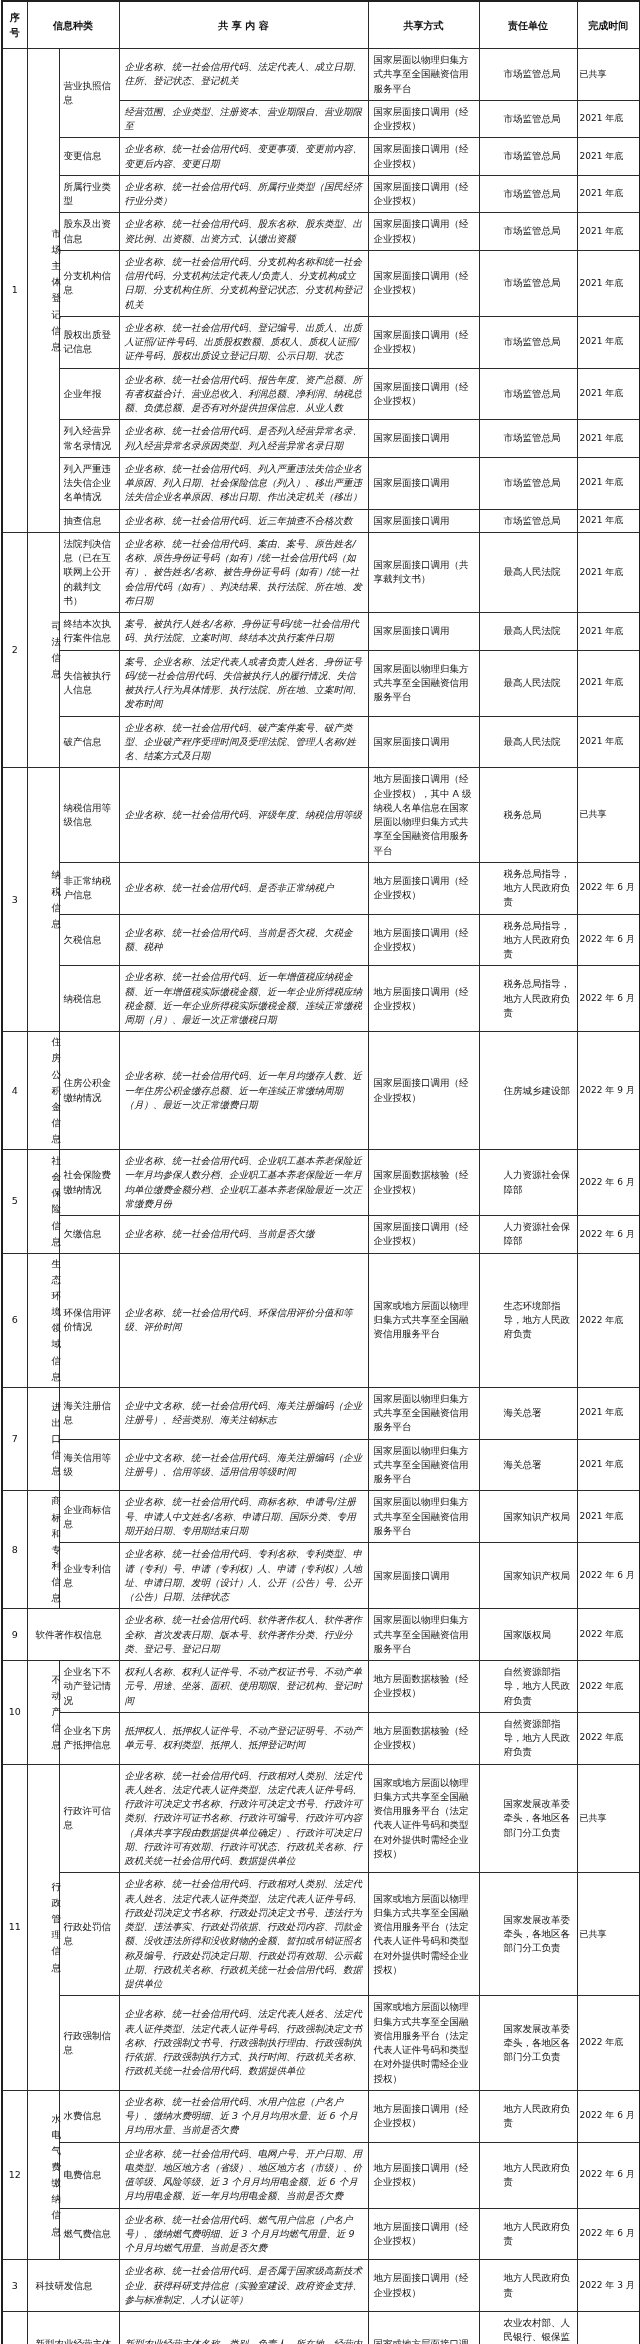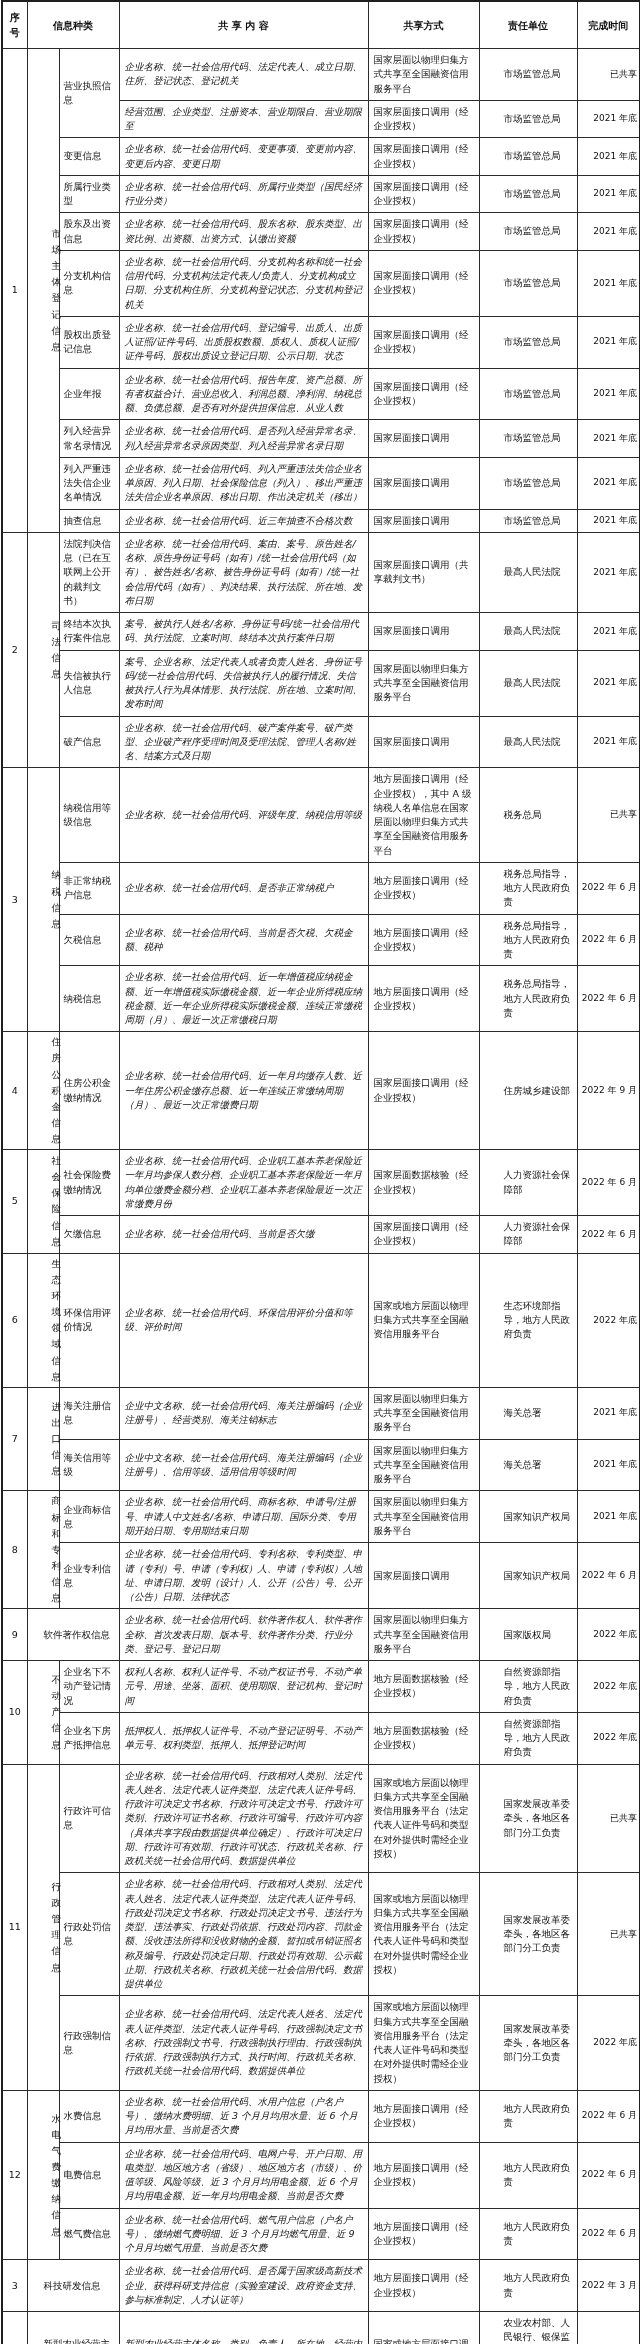--- a/index.html
+++ b/index.html
@@ -4,26 +4,26 @@
 <style>
   html,body { margin:0; padding:0; background:#ffffff; }
   body { width:640px; font-family:"DejaVu Sans", sans-serif; color:#111; }
   table { border-collapse:collapse; table-layout:fixed; width:638px; margin:0 1px; background:#fff; }
   table { border:2px solid #1f1f1f; border-bottom-width:3px; }
   th, td { border:1px solid #2b2b2b; vertical-align:middle; font-size:9.5px; line-height:1.5; padding:4px 5px; word-break:break-all; }
   thead th { font-weight:bold; text-align:center; font-size:10px; padding:8px 2px; background:#fff; }
   td.num { text-align:center; padding:2px 1px; }
   td.group { text-align:center; padding:2px 19px; }
   td.group span { display:inline-block; width:2.15em; text-align:center; line-height:1.7; letter-spacing:1px; }
-  td.mergedlabel { text-align:left; padding-left:16px; font-size:9.5px;margin-left:13px; }
+  td.mergedlabel { text-align:left; padding-left:8px; font-size:9.5px;margin-left:13px; }
   td.type { text-align:left; padding:0 4px; }
   td.content { text-align:left;font-style:italic; }
   td.method { text-align:left; }
   td.unit { text-align:left; padding-left:24px; }
-  td.time { text-align:right; white-space:nowrap; padding:4px 2px; font-size:9px; }
+  td.time { text-align:left; white-space:nowrap; padding:4px 2px; font-size:9px; }
 </style>
 </head>
 <body>
 
 <table>
   <colgroup>
     <col style="width:25px">
     <col style="width:32px">
     <col style="width:60px">
     <col style="width:249px">

